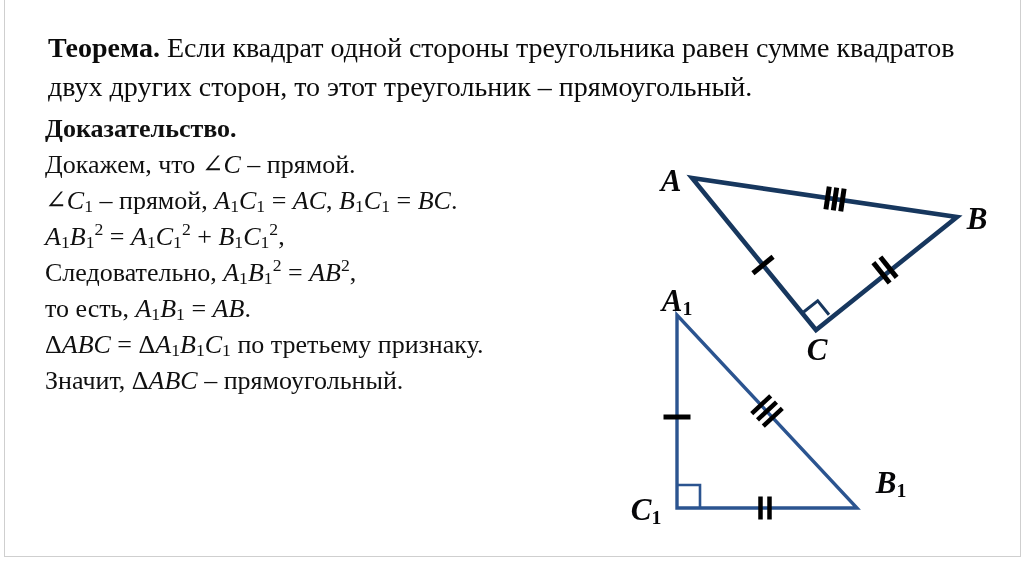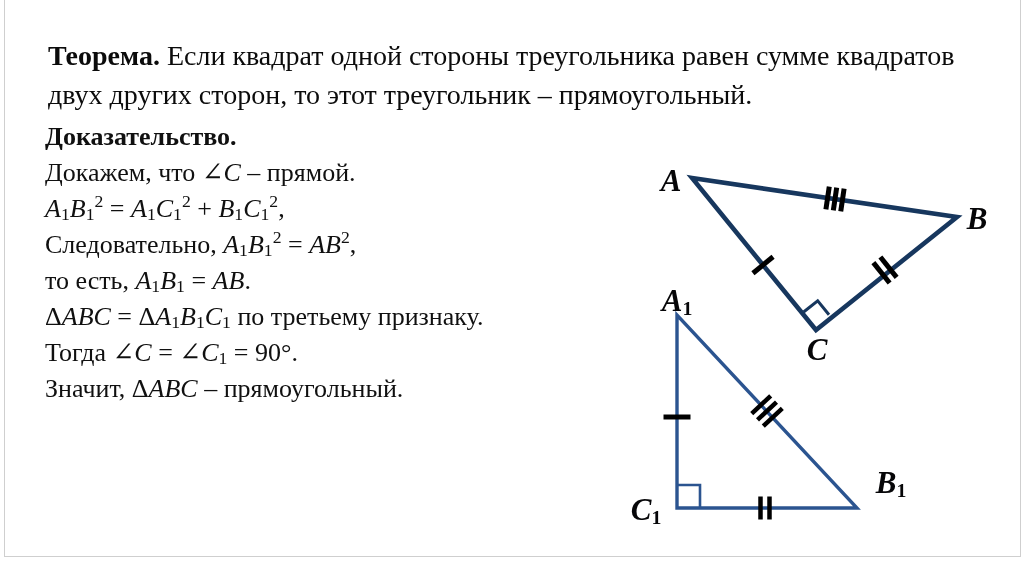--- a/index.html
+++ b/index.html
@@ -18,31 +18,29 @@
     border-top:none;
     pointer-events:none;
   }
   .title {
     position:absolute;
     left:48px; top:28px;
     width:955px;
     font-size:28px;
     line-height:39px;
     color:#0b0b0b;
-    margin-top:8px;
   }
   .title .bold { font-weight:bold; }
   .proof {
     position:absolute;
     left:45px; top:111px;
     font-size:26px;
     line-height:36px;
     white-space:nowrap;
     color:#101010;
-    margin-top:8px;
   }
   .proof-heading { font-weight:bold; }
   .proof-line i, .vertex-label i { font-style:italic; }
   sup, sub {
     font-size:68%;
     line-height:0;
     position:relative;
     vertical-align:baseline;
     font-style:normal;
   }
@@ -71,25 +69,25 @@
 
 <div class="title">
   <span class="bold">Теорема.</span>
   <span>Если квадрат одной стороны треугольника равен сумме квадратов двух других сторон, то этот треугольник – прямоугольный.</span>
 </div>
 
 <div class="proof">
   <div class="proof-heading">Доказательство.</div>
   <div id="proof-lines">
       <div class="proof-line">Докажем, что ∠<i>C</i> – прямой.</div>
+      <div class="proof-line">∠<i>C</i><sub>1</sub> – прямой, <i>A</i><sub>1</sub><i>C</i><sub>1</sub> = <i>A</i><i>C</i>, <i>B</i><sub>1</sub><i>C</i><sub>1</sub> = <i>B</i><i>C</i>.</div>
       <div class="proof-line"><i>A</i><sub>1</sub><i>B</i><sub>1</sub><sup>2</sup> = <i>A</i><sub>1</sub><i>C</i><sub>1</sub><sup>2</sup> + <i>B</i><sub>1</sub><i>C</i><sub>1</sub><sup>2</sup>,</div>
       <div class="proof-line">Следовательно, <i>A</i><sub>1</sub><i>B</i><sub>1</sub><sup>2</sup> = <i>A</i><i>B</i><sup>2</sup>,</div>
       <div class="proof-line">то есть, <i>A</i><sub>1</sub><i>B</i><sub>1</sub> = <i>A</i><i>B</i>.</div>
       <div class="proof-line">Δ<i>A</i><i>B</i><i>C</i> = Δ<i>A</i><sub>1</sub><i>B</i><sub>1</sub><i>C</i><sub>1</sub> по третьему признаку.</div>
-      <div class="proof-line">Тогда ∠<i>C</i> = ∠<i>C</i><sub>1</sub> = 90°.</div>
       <div class="proof-line">Значит, Δ<i>A</i><i>B</i><i>C</i> – прямоугольный.</div>
     </div>
 </div>
 
 <svg id="diagram-svg" width="1024" height="574" viewBox="0 0 1024 574">
     <polygon points="692,178 957,217 816,330" fill="none" stroke="#17375e" stroke-width="4.6" stroke-linejoin="miter"></polygon>
     <polygon points="677,315 677,508 857,508" fill="none" stroke="#2b5490" stroke-width="3.4" stroke-linejoin="miter"></polygon>
     <polyline points="803.6,312 817.7,300.8 829,314.8" fill="none" stroke="#17375e" stroke-width="3"></polyline>
     <polyline points="677,485 700,485 700,508" fill="none" stroke="#2b5490" stroke-width="2.6"></polyline>
     <line x1="829.2604123312453" y1="186.52774545670755" x2="825.9005026743098" y2="209.2810091148563" stroke="#000000" stroke-width="5"></line>

